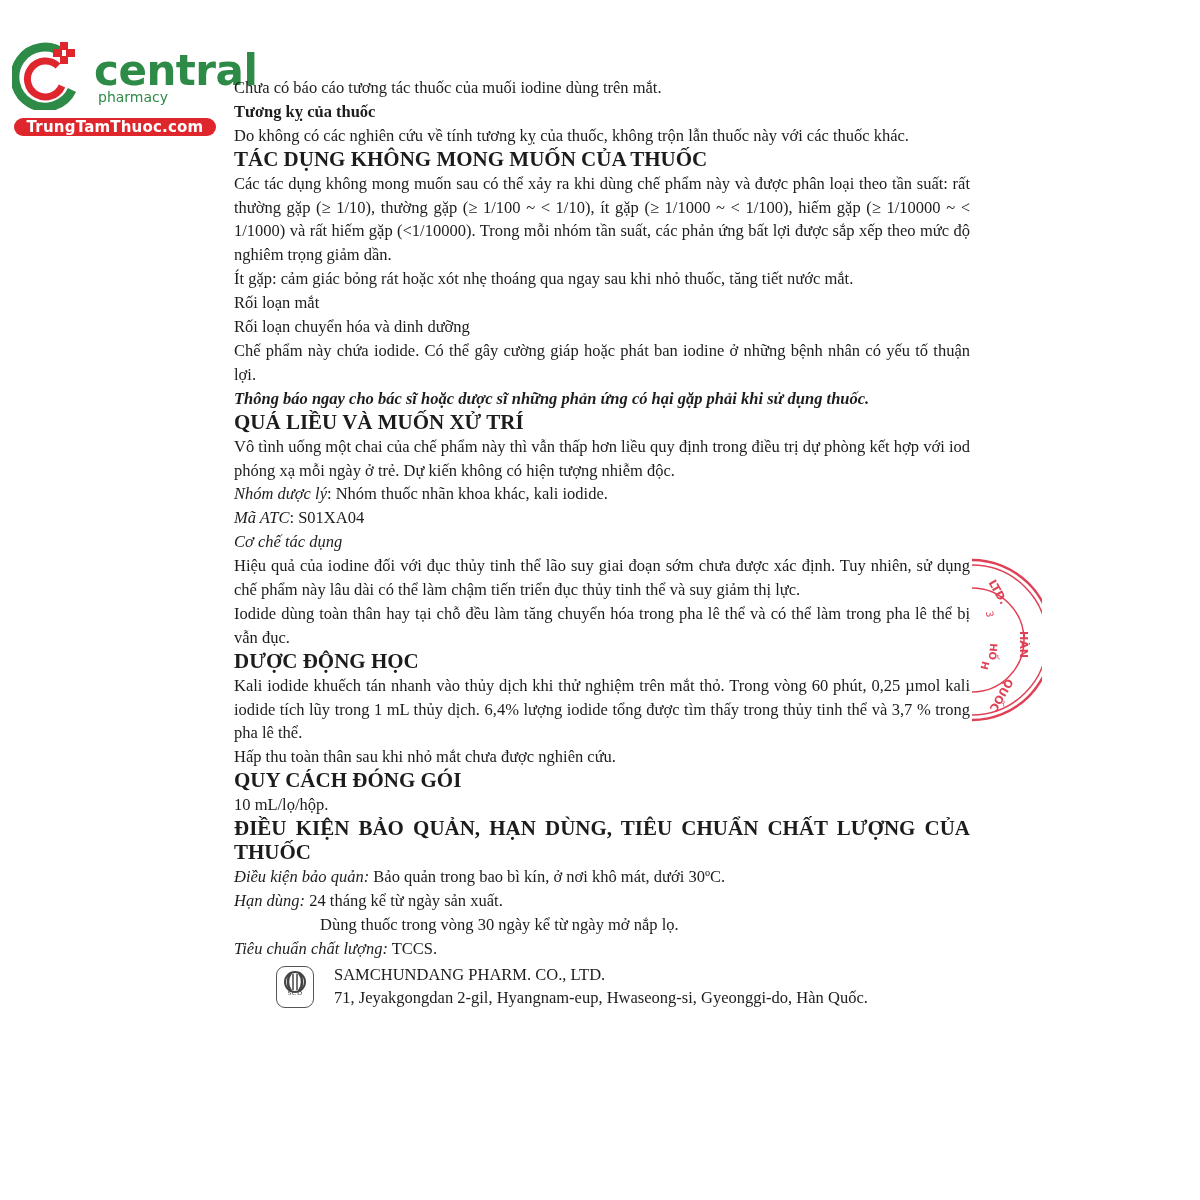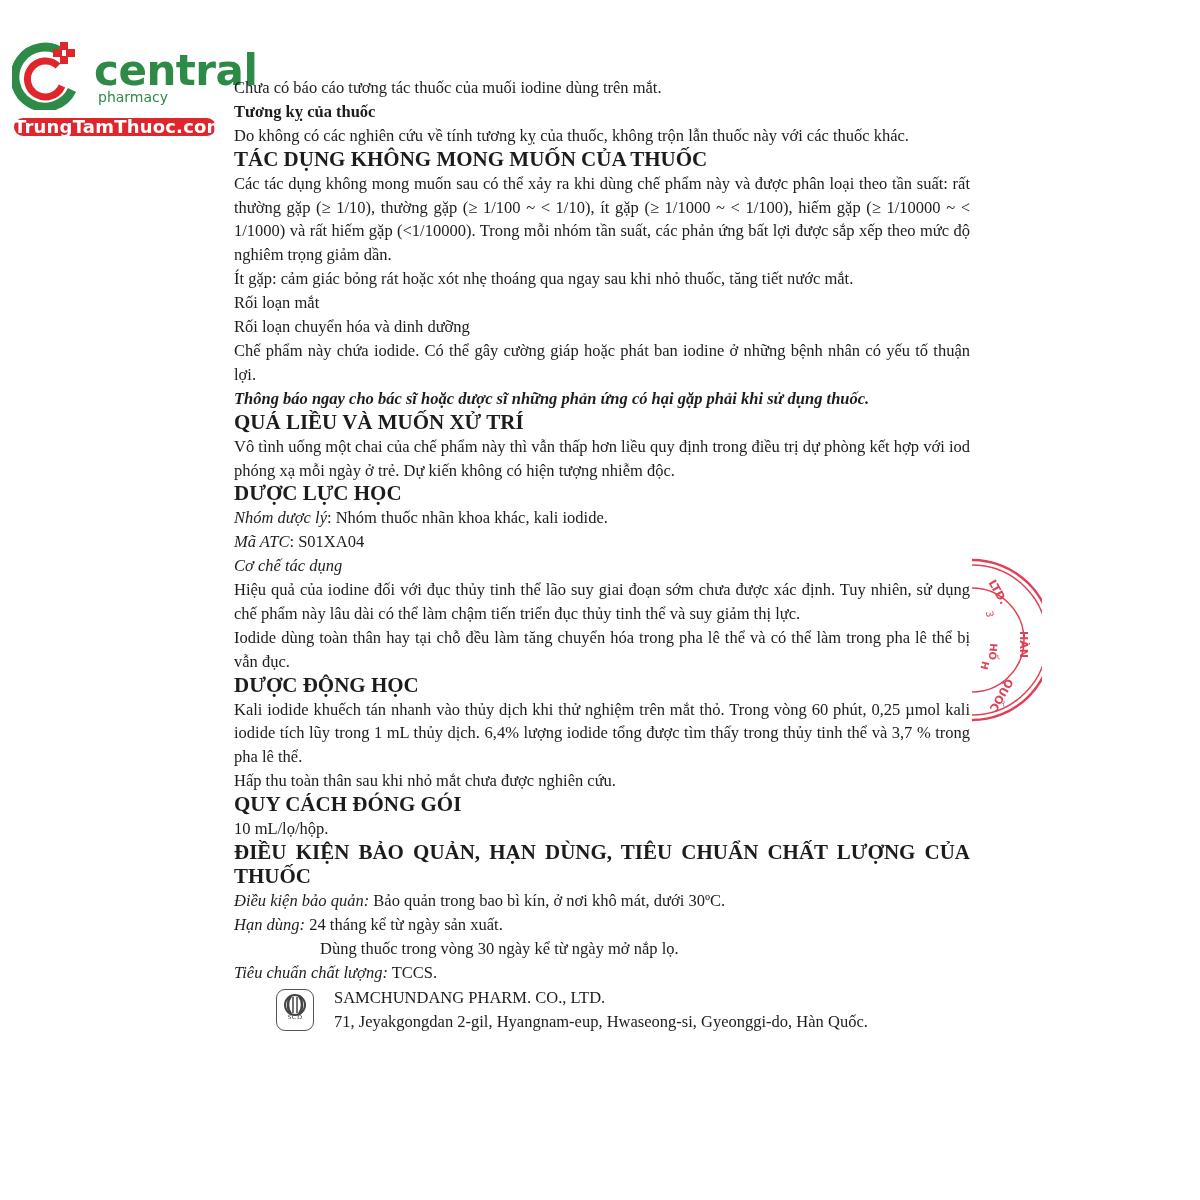--- a/index.html
+++ b/index.html
@@ -3,21 +3,21 @@
 <meta charset="utf-8">
 <style>
   html, body { margin: 0; padding: 0; background: #ffffff; }
   body { width: 1200px; height: 1200px; position: relative; overflow: hidden; }
 
   
   .logo { position: absolute; left: 8px; top: 36px; width: 205px; height: 100px; }
   .logo-mark { position: absolute; left: 4px; top: 4px; width: 70px; height: 70px; }
   .logo-word { position: absolute; left: 86px; top: 12px; font-family: "DejaVu Sans", sans-serif; font-size: 42px; font-weight: bold; color: #2e8b47; letter-spacing: -0.5px; line-height: 46px; }
   .logo-sub { position: absolute; left: 90px; top: 52px; font-family: "DejaVu Sans", sans-serif; font-size: 14px; color: #2e8b47; line-height: 18px; text-align: right; }
-  .logo-banner { position: absolute; left: 6px; top: 82px; width: 202px; height: 18px; background: #e0262d; border-radius: 9px; color: #fff; font-family: "DejaVu Sans", sans-serif; font-size: 18px; font-weight: bold; text-align: center; line-height: 18px; letter-spacing: 0.2px; }
+  .logo-banner { position: absolute; left: 6px; top: 82px; width: 202px; height: 18px; background: #e0262d; border-radius: 9px; color: #fff; font-family: "DejaVu Sans", sans-serif; font-size: 15px; font-weight: bold; text-align: center; line-height: 18px; letter-spacing: 0.2px; }
 
   
   .doc { position: absolute; left: 234px; top: 76px; width: 736px; font-family: "Liberation Serif", serif; font-size: 16.5px; color: #1c1c1c; line-height: 23.9px; }
   .doc p { margin: 0; text-align: justify; }
   .doc .h-upper { font-weight: bold; font-size: 21px; text-transform: none; }
   .doc .h-sub { font-weight: bold; }
   .doc .bolditalic { font-weight: bold; font-style: italic; }
   .doc i { font-style: italic; }
   .doc .indent { padding-left: 86px; }
 
@@ -58,21 +58,20 @@
   <p>Các tác dụng không mong muốn sau có thể xảy ra khi dùng chế phẩm này và được phân loại theo tần suất: rất thường gặp (≥ 1/10), thường gặp (≥ 1/100 ~ &lt; 1/10), ít gặp (≥ 1/1000 ~ &lt; 1/100), hiếm gặp (≥ 1/10000 ~ &lt; 1/1000) và rất hiếm gặp (&lt;1/10000). Trong mỗi nhóm tần suất, các phản ứng bất lợi được sắp xếp theo mức độ nghiêm trọng giảm dần.</p>
   <p>Ít gặp: cảm giác bỏng rát hoặc xót nhẹ thoáng qua ngay sau khi nhỏ thuốc, tăng tiết nước mắt.</p>
   <p>Rối loạn mắt</p>
   <p>Rối loạn chuyển hóa và dinh dưỡng</p>
   <p>Chế phẩm này chứa iodide. Có thể gây cường giáp hoặc phát ban iodine ở những bệnh nhân có yếu tố thuận lợi.</p>
   <p class="bolditalic">Thông báo ngay cho bác sĩ hoặc dược sĩ những phản ứng có hại gặp phải khi sử dụng thuốc.</p>
 
   <p class="h-upper">QUÁ LIỀU VÀ MUỐN XỬ TRÍ</p>
   <p>Vô tình uống một chai của chế phẩm này thì vẫn thấp hơn liều quy định trong điều trị dự phòng kết hợp với iod phóng xạ mỗi ngày ở trẻ. Dự kiến không có hiện tượng nhiễm độc.</p>
 
-  <p class="h-upper">DƯỢC LỰC HỌC</p>
   <p><i>Nhóm dược lý</i><span>: Nhóm thuốc nhãn khoa khác, kali iodide.</span></p>
   <p><i>Mã ATC</i><span>: S01XA04</span></p>
   <p><i>Cơ chế tác dụng</i></p>
   <p>Hiệu quả của iodine đối với đục thủy tinh thể lão suy giai đoạn sớm chưa được xác định. Tuy nhiên, sử dụng chế phẩm này lâu dài có thể làm chậm tiến triển đục thủy tinh thể và suy giảm thị lực.</p>
   <p>Iodide dùng toàn thân hay tại chỗ đều làm tăng chuyển hóa trong pha lê thể và có thể làm trong pha lê thể bị vẫn đục.</p>
 
   <p class="h-upper">DƯỢC ĐỘNG HỌC</p>
   <p>Kali iodide khuếch tán nhanh vào thủy dịch khi thử nghiệm trên mắt thỏ. Trong vòng 60 phút, 0,25 µmol kali iodide tích lũy trong 1 mL thủy dịch. 6,4%  lượng iodide tổng được tìm thấy trong thủy tinh thể và 3,7 % trong pha lê thể.</p>
   <p>Hấp thu toàn thân sau khi nhỏ mắt chưa được nghiên cứu.</p>
 

